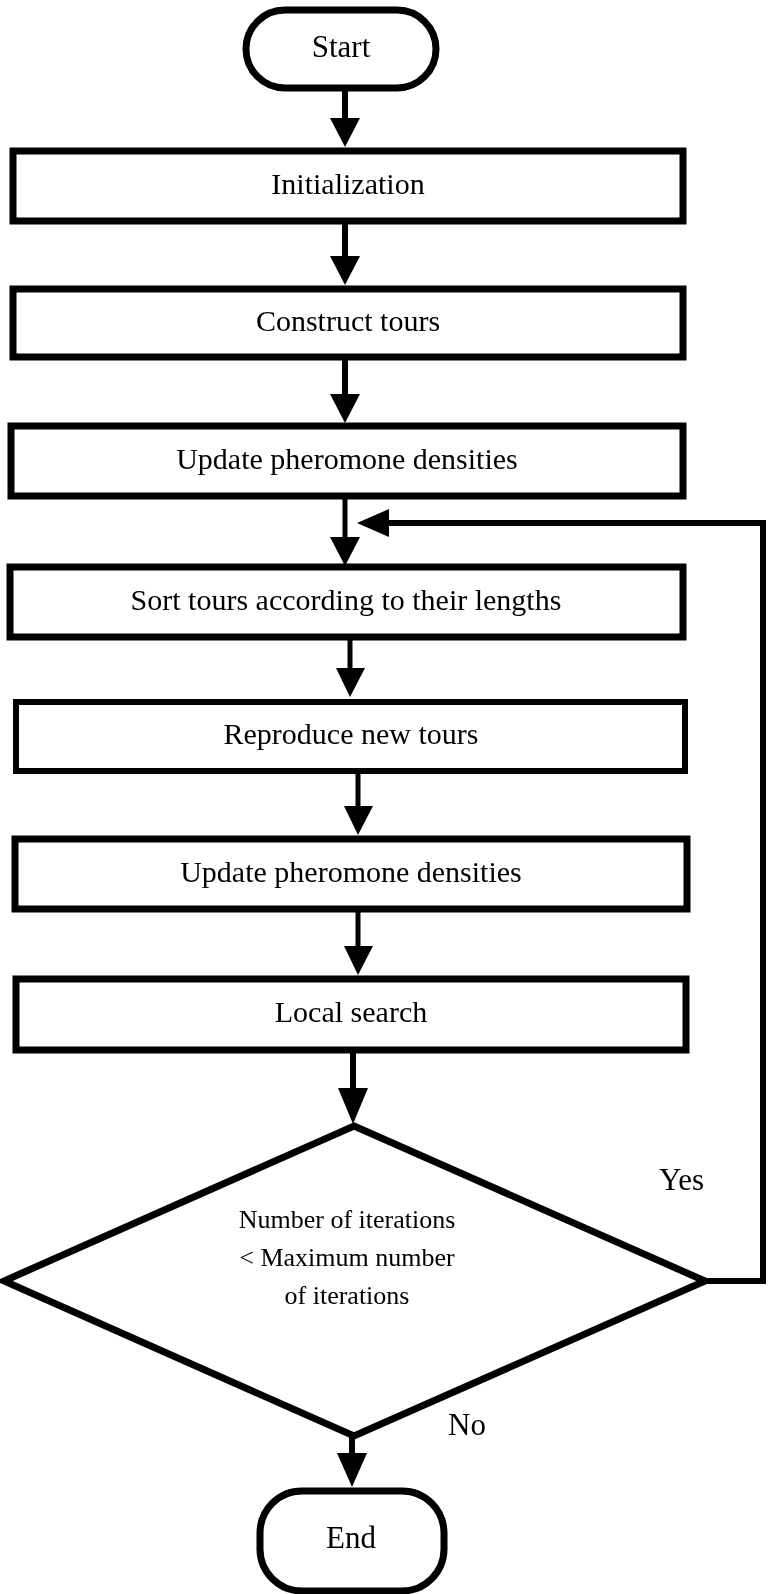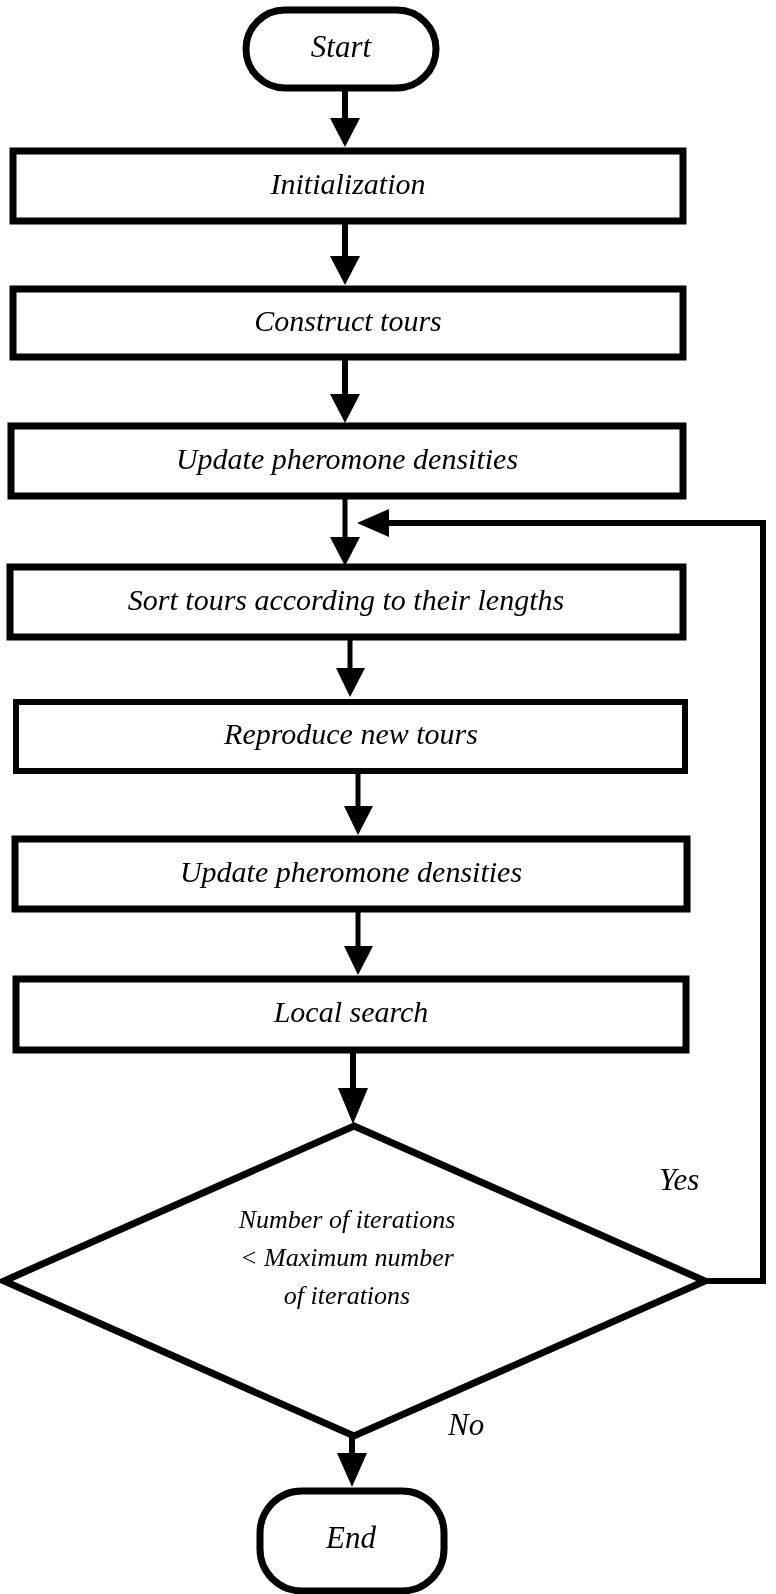--- a/index.html
+++ b/index.html
@@ -11,21 +11,20 @@
     width: 776px;
     height: 1594px;
     overflow: hidden;
     font-family: "Liberation Serif", "DejaVu Serif", serif;
   }
   #flowchart-root {
     position: relative;
     width: 776px;
     height: 1120px;
     background: #ffffff;
-    font-style: italic;
   }
   svg#flow-svg {
     display: block;
     width: 776px;
     height: 1594px;
   }
   .node-shape {
     fill: #ffffff;
     stroke: #000000;
     stroke-width: 7;

